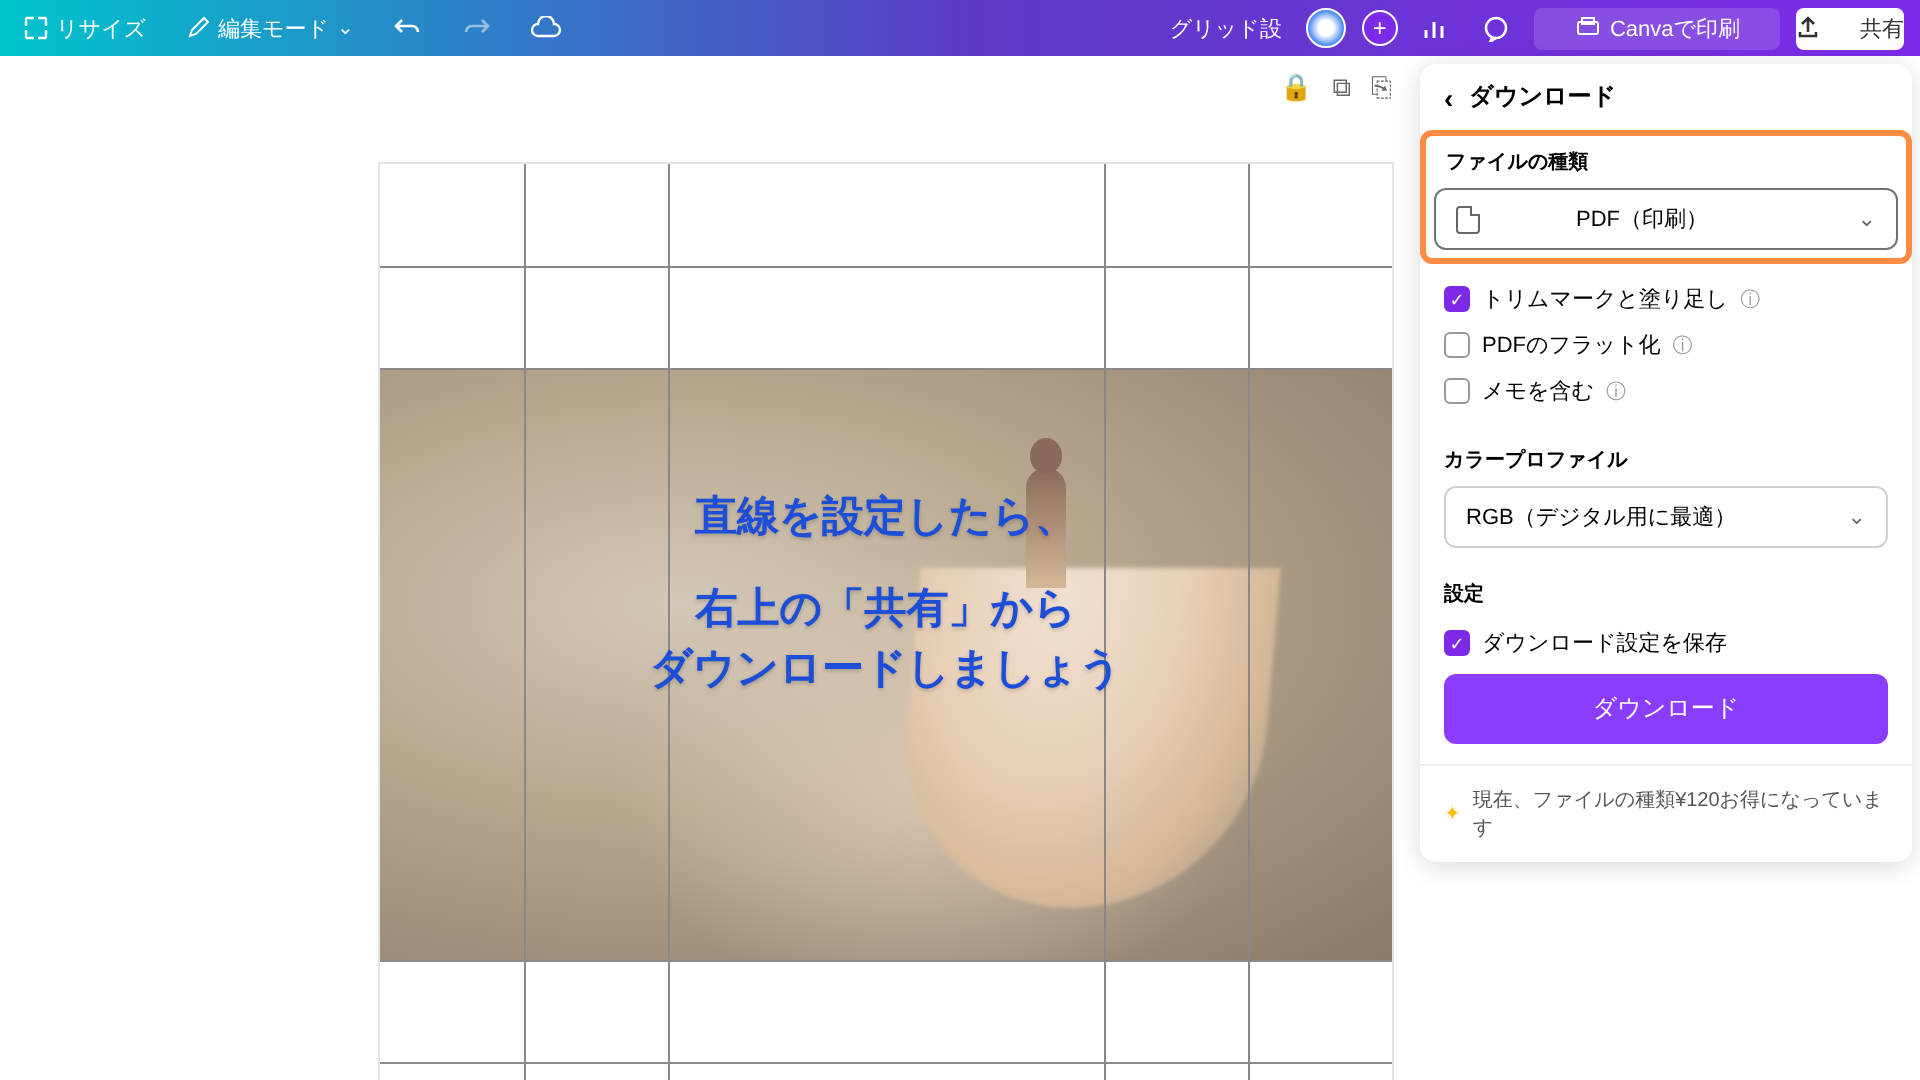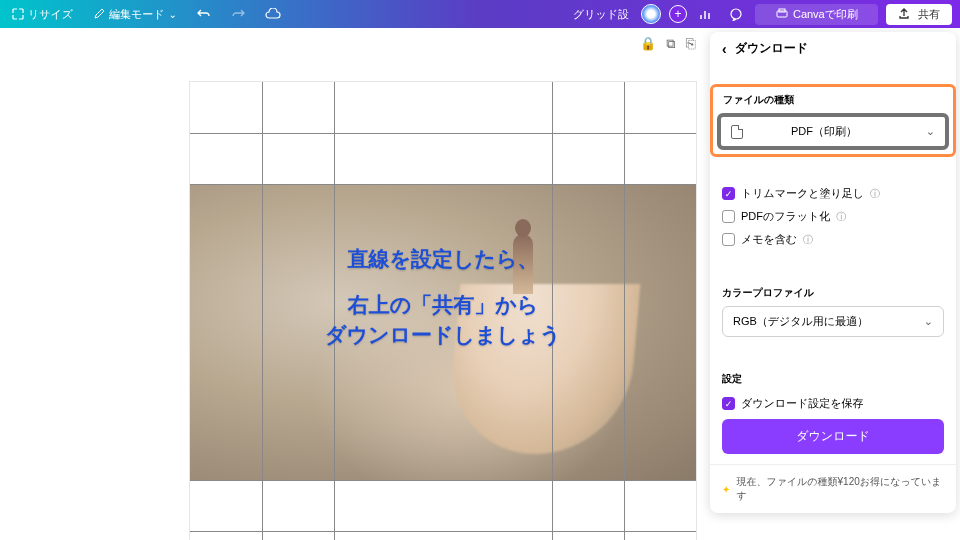--- a/index.html
+++ b/index.html
@@ -3,21 +3,21 @@
 <meta charset="utf-8">
 <style>
 * { margin: 0; padding: 0; box-sizing: border-box; font-family: -apple-system, BlinkMacSystemFont, "Segoe UI", "Hiragino Sans", sans-serif; }
 body { width: 960px; height: 540px; overflow: hidden; background: #fff; position: relative; }
 
 .topbar { height: 28px; background: linear-gradient(90deg, #00c4cc 0%, #5b3cc4 50%, #7d2ae8 100%); display: flex; align-items: center; padding: 0 8px; color: #fff; font-size: 11px; gap: 8px; }
 .topbar-left { display: flex; align-items: center; gap: 12px; }
 .topbar-btn { display: flex; align-items: center; gap: 4px; cursor: pointer; padding: 2px 4px; }
 .topbar-right { margin-left: auto; display: flex; align-items: center; gap: 8px; }
 .topbar-pill { background: rgba(255,255,255,0.15); border-radius: 4px; padding: 3px 20px; display: flex; align-items: center; gap: 4px; }
-.topbar-share { background: #fff; color: #333; border-radius: 4px; padding: 3px 12px; display: flex; align-items: center; gap: 8px; }
+.topbar-share { background: #fff; color: #333; border-radius: 4px; padding: 3px 0; display: flex; align-items: center; gap: 20px; }
 .avatar-circle { width: 20px; height: 20px; border-radius: 50%; background: radial-gradient(circle, #fff 30%, #4285f4 70%); border: 1px solid #fff; }
 .plus-badge { width: 18px; height: 18px; border-radius: 50%; background: #7d2ae8; border: 1px solid #fff; display: flex; align-items: center; justify-content: center; font-size: 12px; }
 .chevron-down::after { content: "⌄"; font-size: 10px; }
 
 .canvas-area { position: absolute; top: 28px; left: 0; right: 0; bottom: 0; background: #fff; }
 .canvas-tools { position: absolute; top: 8px; left: 640px; display: flex; gap: 10px; color: #666; font-size: 13px; }
 .tool-icon { cursor: pointer; }
 
 .artboard { position: absolute; top: 54px; left: 190px; width: 506px; height: 460px; box-shadow: 0 0 0 1px #e5e5e5; background: #fff; }
 .image-area { position: absolute; top: 102px; left: 0; right: 0; height: 296px; background: radial-gradient(ellipse at 30% 40%, #d4c8b8 0%, #b8a890 40%, #8a7a68 100%); overflow: hidden; }
@@ -28,27 +28,27 @@
 .figure-dress { position: absolute; top: 70px; left: 0; width: 180px; height: 170px; background: radial-gradient(ellipse at 40% 10%, #f0e0d0 0%, #e8d0b8 40%, #d4b898 70%, rgba(212,184,152,0) 100%); border-radius: 0 0 90px 90px; transform: skewX(-5deg); filter: blur(1px); }
 
 .grid-row { position: absolute; left: 0; right: 0; height: 1px; background: #888; }
 .grid-col { position: absolute; top: 0; bottom: 0; width: 1px; background: #888; }
 
 .overlay-text { position: absolute; left: 50%; transform: translateX(-50%); color: #1d4ed8; font-size: 21px; font-weight: 700; text-align: center; line-height: 1.6; text-shadow: 0 1px 2px rgba(0,0,0,0.2); white-space: nowrap; }
 
 .panel { position: absolute; top: 32px; right: 4px; width: 246px; background: #fff; border-radius: 8px; box-shadow: 0 2px 12px rgba(0,0,0,0.15); font-size: 11px; }
 .panel-header { display: flex; align-items: center; gap: 8px; padding: 8px 12px; font-size: 12px; font-weight: 600; }
 .back-arrow { cursor: pointer; font-size: 14px; }
-.panel-section { padding: 6px 12px 10px; margin-top: 19px; }
+.panel-section { padding: 6px 12px 10px; }
 .section-label { font-size: 10px; font-weight: 600; margin-bottom: 6px; }
 .select-box { border: 1px solid #d0d0d0; border-radius: 6px; padding: 7px 10px; display: flex; align-items: center; gap: 6px; cursor: pointer; font-size: 11px; }
 .select-box .chev { margin-left: auto; color: #666; }
 .highlight-box { border: 3px solid #ff8c42; border-radius: 6px; padding: 4px; }
 .highlight-box .section-label { padding-left: 6px; padding-top: 2px; }
-.highlight-box .select-box { border: 4px solid #737373; gap: 48px; }
+.highlight-box .select-box { border: 1px solid #737373; gap: 48px; }
 .checkbox-row { display: flex; align-items: center; gap: 6px; padding: 4px 0; font-size: 11px; }
 .checkbox { width: 13px; height: 13px; border: 1px solid #999; border-radius: 3px; display: flex; align-items: center; justify-content: center; font-size: 9px; color: #fff; }
 .checkbox.checked { background: #7d2ae8; border-color: #7d2ae8; }
 .info-icon { color: #999; font-size: 10px; }
 .download-btn { background: #8b3dff; color: #fff; border-radius: 6px; padding: 9px; text-align: center; font-size: 12px; font-weight: 500; cursor: pointer; margin-top: 4px; }
 .premium-note { border-top: 1px solid #eee; padding: 10px 12px; display: flex; align-items: center; gap: 6px; font-size: 10px; color: #555; }
 .sparkle { color: #ffc107; }
 .doc-icon { width: 12px; height: 14px; border: 1px solid #666; border-radius: 2px; position: relative; }
 .doc-icon::after { content: ""; position: absolute; top: -1px; right: -1px; width: 4px; height: 4px; background: #fff; border-left: 1px solid #666; border-bottom: 1px solid #666; }
 svg { display: block; }

